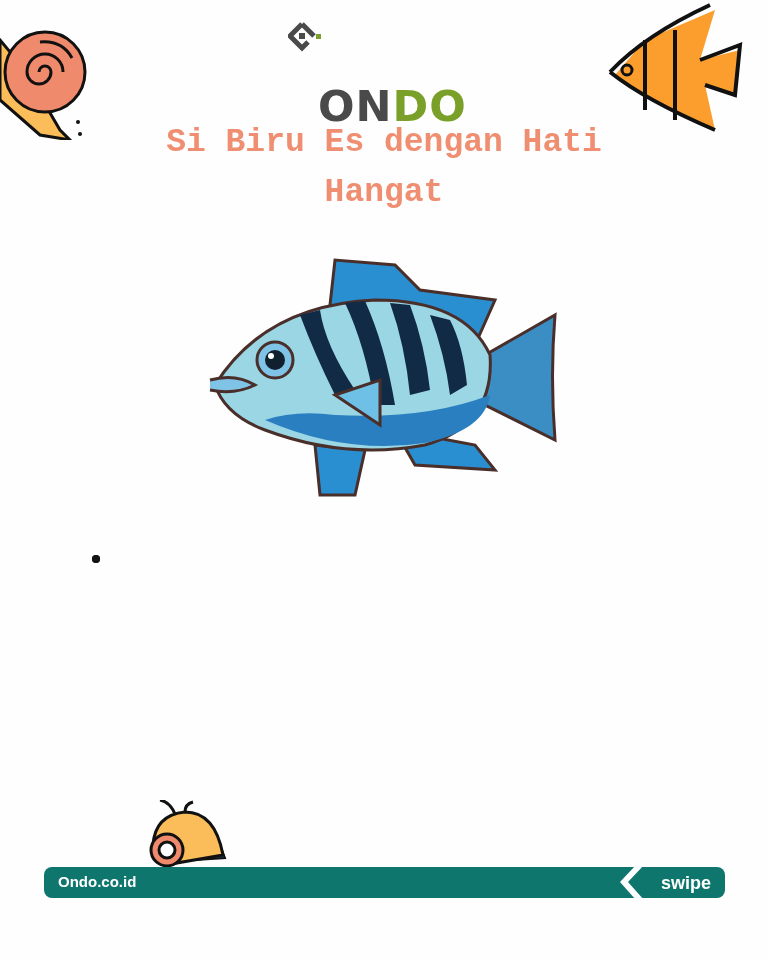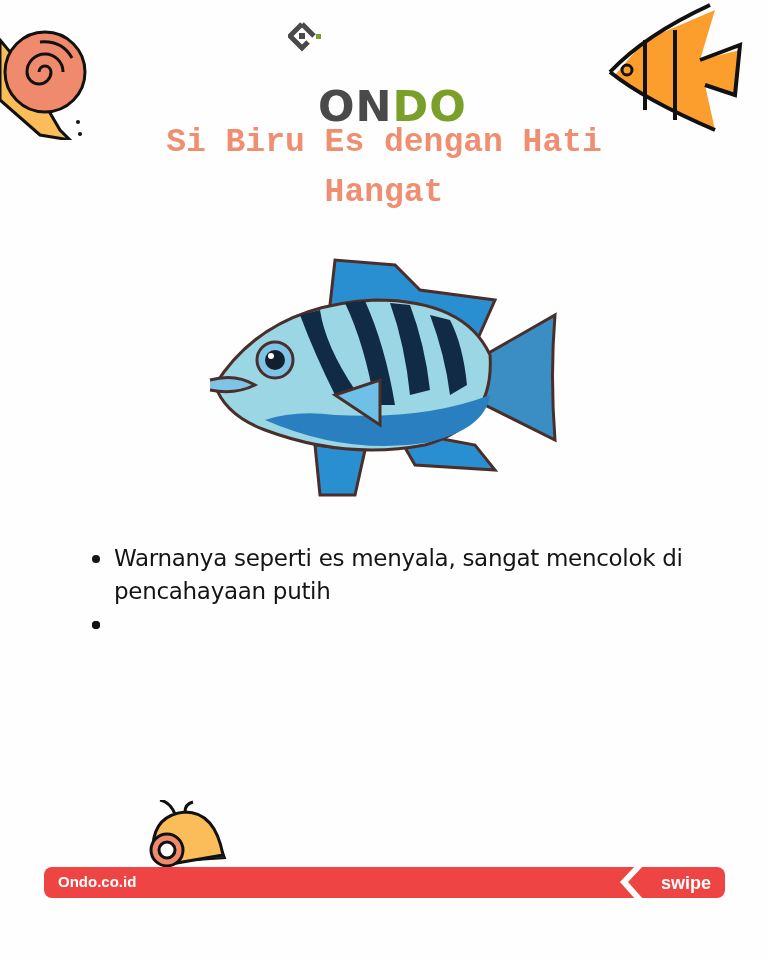--- a/index.html
+++ b/index.html
@@ -6,21 +6,21 @@
   body{width:768px;height:960px;background:#fefefe;position:relative;overflow:hidden;font-family:"Liberation Sans",sans-serif;}
   .abs{position:absolute;}
   .logo{left:288px;top:22px;width:200px;height:80px;}
   .logo-text{position:absolute;left:30px;top:16px;font-family:"DejaVu Sans",sans-serif;font-weight:bold;font-size:43px;letter-spacing:1px;line-height:1;margin-top:47px;}
   .logo-text .g{color:#4a4a4a;}
   .logo-text .v{color:#7ba02a;}
   .title{left:120px;top:118px;width:528px;text-align:center;color:#ef8e70;font-family:Liberation Mono, monospace;font-weight:bold;font-size:33px;line-height:50px;}
   .bullets{left:86px;top:542px;width:620px;margin:0;padding:0;list-style:none;font-family:"DejaVu Sans",sans-serif;font-size:23px;line-height:33px;color:#141414;}
   .bullets li{position:relative;padding-left:28px;letter-spacing:-0.3px;}
   .bullets li .dot{position:absolute;left:6px;top:13px;width:8px;height:8px;border-radius:50%;background:#141414;}
-  .footer{left:44px;top:867px;width:681px;height:31px;background:#ef4444;border-radius:8px;}
+  .footer{left:44px;top:867px;width:681px;height:31px;background:#0f766e;border-radius:8px;}
   .footer-site{position:absolute;left:14px;top:6px;color:#fff;font-weight:bold;font-size:15px;}
   .footer-swipe{position:absolute;right:14px;top:6px;color:#fff;font-weight:bold;font-size:18px;}
   .chev{position:absolute;left:570px;top:-2px;}
 </style>
 </head>
 <body>
 
 <svg class="abs" style="left:0;top:10px" width="95" height="130" viewBox="0 0 95 130">
   <path d="M0 30 L25 60 L60 120 L70 130 L40 125 L0 90 Z" fill="#fbbd5a" stroke="#111" stroke-width="3"></path>
   <circle cx="45" cy="62" r="40" fill="#ef8a6c" stroke="#111" stroke-width="3"></circle>
@@ -59,21 +59,20 @@
   <path d="M185 58 Q200 100 205 150 L225 145 Q220 100 205 60 Z" fill="#112a45"></path>
   <path d="M225 70 Q240 110 245 150 L262 140 Q258 100 245 75 Z" fill="#112a45"></path>
   <circle cx="70" cy="115" r="18" fill="#7fc4e6" stroke="#4a2e2a" stroke-width="3"></circle>
   <circle cx="70" cy="115" r="10" fill="#10202f"></circle>
   <circle cx="66" cy="111" r="3" fill="#fff"></circle>
   <path d="M5 135 Q30 128 50 140 Q30 150 5 145" fill="#7fc4e6" stroke="#4a2e2a" stroke-width="3"></path>
   <path d="M130 150 L175 135 L175 180 Z" fill="#6ec0e6" stroke="#4a2e2a" stroke-width="3"></path>
 </svg>
 
 <ul class="abs bullets">
-  <li><span class="dot"></span><span>Warnanya seperti es menyala, sangat mencolok di pencahayaan putih</span></li>
   <li><span class="dot"></span></li>
   <li><span class="dot"></span></li>
 </ul>
 
 <svg class="abs" style="left:145px;top:800px" width="85" height="68" viewBox="0 0 85 68">
   <path d="M50 60 L80 58 L75 45 Z" fill="#1f6b7a" stroke="#111" stroke-width="2"></path>
   <path d="M8 45 Q10 15 40 12 Q70 12 78 55 L20 65 Z" fill="#fbbd5a" stroke="#111" stroke-width="3"></path>
   <path d="M30 14 Q25 2 15 0 M40 12 Q40 4 48 2" fill="none" stroke="#111" stroke-width="3"></path>
   <circle cx="22" cy="50" r="16" fill="#ef8a6c" stroke="#111" stroke-width="3"></circle>
   <circle cx="22" cy="50" r="8" fill="#fff" stroke="#111" stroke-width="3"></circle>

